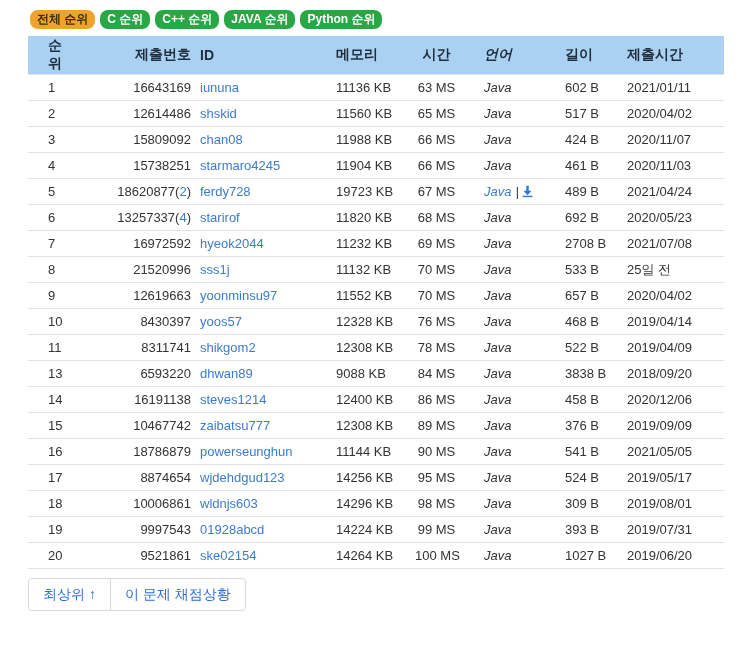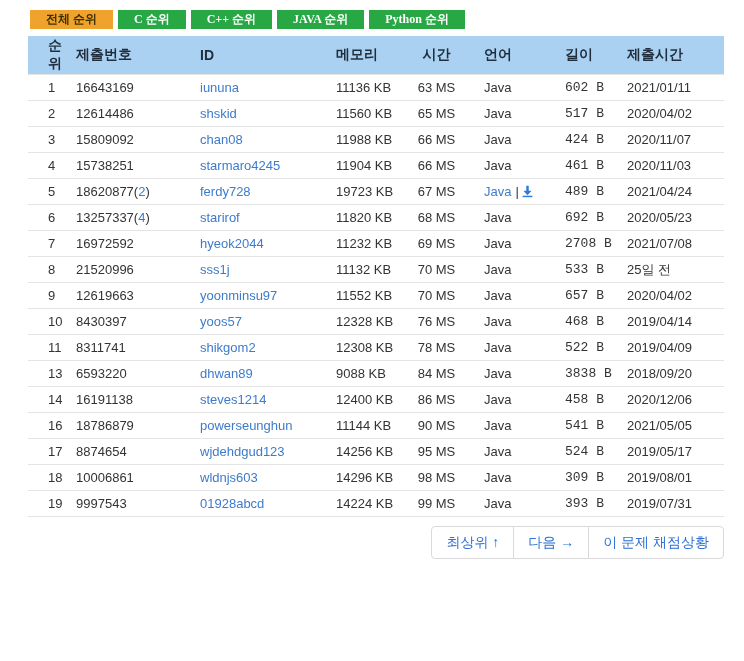--- a/index.html
+++ b/index.html
@@ -7,54 +7,54 @@
   body {
     width: 744px; height: 661px;
     background: #ffffff;
     font-family: "Liberation Sans", sans-serif;
     color: var(--text, #333);
     overflow: hidden;
   }
   .tabs { margin: 10px 0 0 30px; display: flex; gap: 5px; }
   .tab {
     font-size: 12px; font-weight: bold; line-height: 13px;
-    padding: 3px 16px; border-radius: 0;
+    padding: 3px 7px; border-radius: 8px;
     background: var(--tab-bg, #28a745); color: var(--tab-text, #fff);
-    cursor: pointer; white-space: nowrap; font-family: Liberation Serif, serif;
+    cursor: pointer; white-space: nowrap;
   }
   .tab.active { background: var(--tab-active-bg, #f0a32c); color: var(--tab-active-text, #333); }
 
   table.rank {
     border-collapse: collapse; table-layout: fixed;
     width: 696px; margin: 7px 0 0 28px;
     font-size: 13px;
   }
   thead th {
     background: var(--header-bg, #aad1f1); color: var(--header-text, #1f2d3d);
     font-size: 14px; font-weight: bold; height: 31px; text-align: left;
   }
   th:nth-child(1), td:nth-child(1) { width: 40px;  padding-left: 20px; }
-  th:nth-child(2), td:nth-child(2) { width: 124px; padding-left: 8px; }
+  th:nth-child(2), td:nth-child(2) { width: 124px; padding-left: 8px; text-align: right; }
   th:nth-child(3), td:nth-child(3) { width: 136px; padding-left: 8px; }
   th:nth-child(4), td:nth-child(4) { width: 86px;  padding-left: 8px; }
   th:nth-child(5), td:nth-child(5) { width: 50px;  text-align: center; padding-right: 6px; }
-  th:nth-child(6), td:nth-child(6) { width: 84px;  padding-left: 20px; }
-  th:nth-child(7), td:nth-child(7) { width: 62px;  padding-left: 17px; font-family: Liberation Mono, monospace; }
+  th:nth-child(6), td:nth-child(6) { width: 84px;  padding-left: 20px; font-style: italic; }
+  th:nth-child(7), td:nth-child(7) { width: 62px;  padding-left: 17px; }
   th:nth-child(8), td:nth-child(8) { width: 114px; padding-left: 17px; margin-top: 33px; }
   tbody td { height: 26px; border-top: 1px solid var(--row-border, #e4e4e4); white-space: nowrap; }
   tbody tr:last-child td { border-bottom: 1px solid var(--row-border, #e4e4e4); }
 
   .link, a.link { color: var(--link, #3c7bcd); text-decoration: none; cursor: pointer; }
   .retry { color: var(--text, #333); }
   .retry-num { color: var(--link, #3c7bcd); cursor: pointer; text-decoration: none; }
   .sep { color: var(--text, #333); margin: 0 2px 0 4px; }
   .dl { cursor: pointer; }
   .dl svg { fill: var(--icon-blue, #2e7bd6); vertical-align: -2px; }
 
-  .footer { width: 696px; margin: 9px 0 0 28px; display: flex; justify-content: flex-end; }
+  .footer { width: 696px; margin: 9px 0 0 28px; display: flex; justify-content: flex-start; }
   .btn {
     font-size: 14px; line-height: 17px; padding: 7px 14px;
     background: #ffffff; border: 1px solid var(--btn-border, #d9d9d9);
     color: var(--btn-text, #2d6fd2); cursor: pointer;
     font-family: "Liberation Sans", sans-serif; white-space: nowrap;
   }
   .btn + .btn { margin-left: -1px; }
   .btn.first { border-radius: 4px 0 0 4px; }
   .btn.last  { border-radius: 0 4px 4px 0; }
 </style>
@@ -223,20 +223,30 @@
     <td>14</td>
     <td><span>16191138</span></td>
     <td><a class="link">steves1214</a></td>
     <td>12400 KB</td>
     <td>86 MS</td>
     <td><span class="lang">Java</span></td>
     <td>458 B</td>
     <td>2020/12/06</td>
   </tr>
 
+  <tr>
+    <td>15</td>
+    <td><span>10467742</span></td>
+    <td><a class="link">zaibatsu777</a></td>
+    <td>12308 KB</td>
+    <td>89 MS</td>
+    <td><span class="lang">Java</span></td>
+    <td>376 B</td>
+    <td>2019/09/09</td>
+  </tr>
 
   <tr>
     <td>16</td>
     <td><span>18786879</span></td>
     <td><a class="link">powerseunghun</a></td>
     <td>11144 KB</td>
     <td>90 MS</td>
     <td><span class="lang">Java</span></td>
     <td>541 B</td>
     <td>2021/05/05</td>
@@ -268,20 +278,29 @@
     <td>19</td>
     <td><span>9997543</span></td>
     <td><a class="link">01928abcd</a></td>
     <td>14224 KB</td>
     <td>99 MS</td>
     <td><span class="lang">Java</span></td>
     <td>393 B</td>
     <td>2019/07/31</td>
   </tr>
 
+  <tr>
+    <td>20</td>
+    <td><span>9521861</span></td>
+    <td><a class="link">ske02154</a></td>
+    <td>14264 KB</td>
+    <td>100 MS</td>
+    <td><span class="lang">Java</span></td>
+    <td>1027 B</td>
+    <td>2019/06/20</td>
+  </tr>
 </tbody>
 </table>
 
 <div class="footer">
   <button class="btn first">최상위 ↑</button>
-  <button class="btn">다음 →</button>
   <button class="btn last">이 문제 채점상황</button>
 </div>
 
 </body></html>

